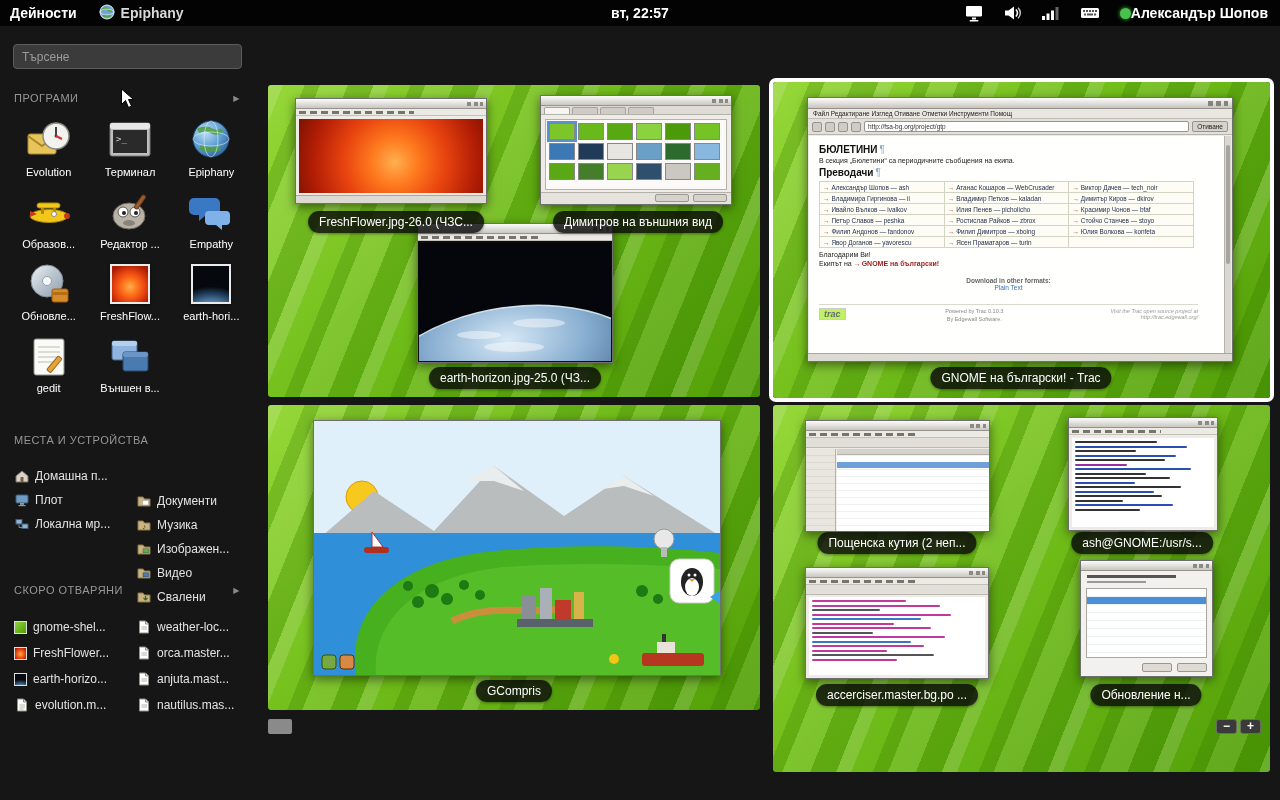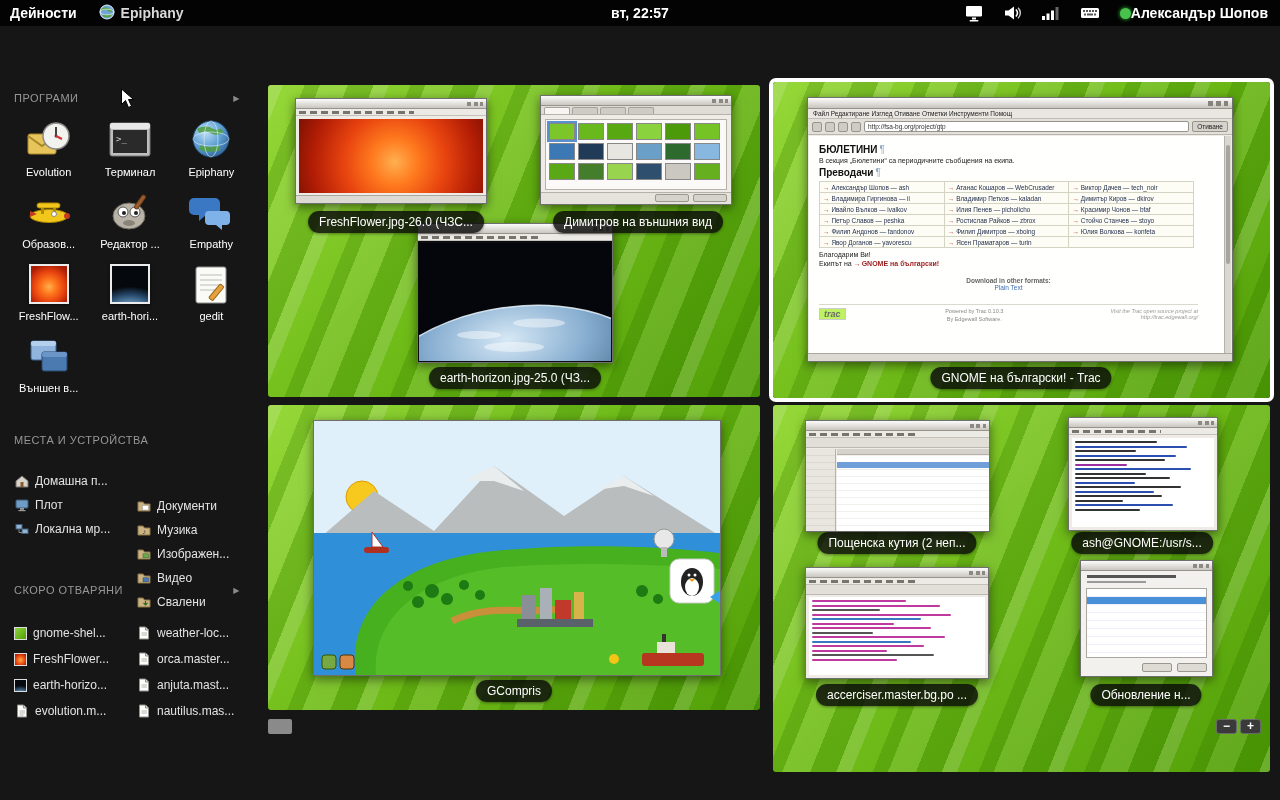--- a/index.html
+++ b/index.html
@@ -25,21 +25,21 @@
 .sec{position:absolute;left:14px;width:226px;display:flex;justify-content:space-between;align-items:center;color:#979797;font-size:11px;letter-spacing:.5px}
 .sec .arr{color:#8a8a8a;font-size:8px;cursor:pointer}
 #apps{position:absolute;left:8px;top:86px;width:244px;display:grid;grid-template-columns:repeat(3,1fr);row-gap:2px}
 .app{display:flex;flex-direction:column;align-items:center;gap:2px;padding:4px 0;cursor:pointer;border-radius:4px}
 .app .lbl{color:#fff;font-size:11px;white-space:nowrap}
 .appicon{width:52px;height:48px;display:flex;align-items:center;justify-content:center}
 .thumb{width:40px;height:40px;border:2px solid #ececec;box-shadow:0 1px 3px rgba(0,0,0,.55)}
 .thumb-flower{background:radial-gradient(circle at 50% 58%,#ffb050 0%,#ff7a1e 25%,#e8440f 55%,#a81c05 85%)}
 .thumb-earth{background:radial-gradient(140% 100% at 50% 135%,#cfe4f4 0%,#6e9cc0 28%,#27496b 55%,#05080d 78%)}
 .list-col{position:absolute;width:118px}
-.pl-item{display:flex;align-items:flex-end;gap:6px;height:24px;color:#e3e3e3;font-size:12px;white-space:nowrap;cursor:pointer}
+.pl-item{display:flex;align-items:center;gap:6px;height:24px;color:#e3e3e3;font-size:12px;white-space:nowrap;cursor:pointer}
 .rc-item{height:26px}
 .plicon{width:15px;height:15px;display:flex;align-items:center;justify-content:center;flex:none}
 .mini{width:13px;height:13px;border:1px solid #ddd;flex:none}
 .mini-green{background:linear-gradient(135deg,#8fd43e,#4f9e08)}
 .mini-flower{background:radial-gradient(circle at 50% 55%,#ffab47,#e8440f 55%,#8d1503)}
 .mini-earth{background:radial-gradient(140% 110% at 50% 140%,#bcd8ee 0%,#4a759c 40%,#060a10 80%)}
 
 
 .ws{position:absolute;border-radius:3px;overflow:hidden;cursor:pointer;
 background:
@@ -189,20 +189,21 @@
           </svg>
         </span>
       <span class="tb-user">
         <span class="status-dot"></span>
         <span>Александър Шопов</span>
       </span>
     </div>
   </div>
 
   <div id="sidebar">
+    <input id="search" type="text" placeholder="Търсене" style="">
 
     <div class="sec" style="top:66px">
       <span>ПРОГРАМИ</span>
       <span class="arr">▶</span>
     </div>
 
     <div id="apps">
       <div class="app">
         <span class="appicon">
             <svg width="46" height="46" viewBox="0 0 46 46">
@@ -275,20 +276,38 @@
         <span class="lbl">Редактор ...</span>
       </div>
       <div class="app">
         <span class="appicon">
             <svg width="46" height="46" viewBox="0 0 46 46">
               <path d="M6 9 h21 a5 5 0 0 1 5 5 v7 a5 5 0 0 1 -5 5 h-9 l-7 6 v-6 h-5 a5 5 0 0 1 -5 -5 v-7 a5 5 0 0 1 5 -5z" fill="#3b78c3"></path>
               <path d="M21 22 h17 a4 4 0 0 1 4 4 v6 a4 4 0 0 1 -4 4 h-4 v5 l-6 -5 h-7 a4 4 0 0 1 -4 -4 v-6 a4 4 0 0 1 4 -4z" fill="#7fb2e8"></path>
             </svg>
           </span>
         <span class="lbl">Empathy</span>
+      </div>
+      <div class="app">
+        <span class="appicon">
+            <svg width="46" height="46" viewBox="0 0 46 46">
+              <defs>
+                <linearGradient id="cd" x1="0" y1="0" x2="1" y2="1">
+                  <stop offset="0" stop-color="#eef2f6"></stop>
+                  <stop offset=".5" stop-color="#b9c4ce"></stop>
+                  <stop offset="1" stop-color="#8fa0ae"></stop>
+                </linearGradient>
+              </defs>
+              <circle cx="21" cy="20" r="16" fill="url(#cd)" stroke="#7a8a96"></circle>
+              <circle cx="21" cy="20" r="4.5" fill="#f6f8fa" stroke="#93a2ad"></circle>
+              <rect x="26" y="28" width="16" height="13" rx="2" fill="#d88b28" stroke="#9a5f10"></rect>
+              <rect x="26" y="31" width="16" height="3" fill="#b36f16"></rect>
+            </svg>
+          </span>
+        <span class="lbl">Обновле...</span>
       </div>
       <div class="app">
         <span class="appicon">
             <span class="thumb thumb-flower"></span>
           </span>
         <span class="lbl">FreshFlow...</span>
       </div>
       <div class="app">
         <span class="appicon">
             <span class="thumb thumb-earth"></span>

